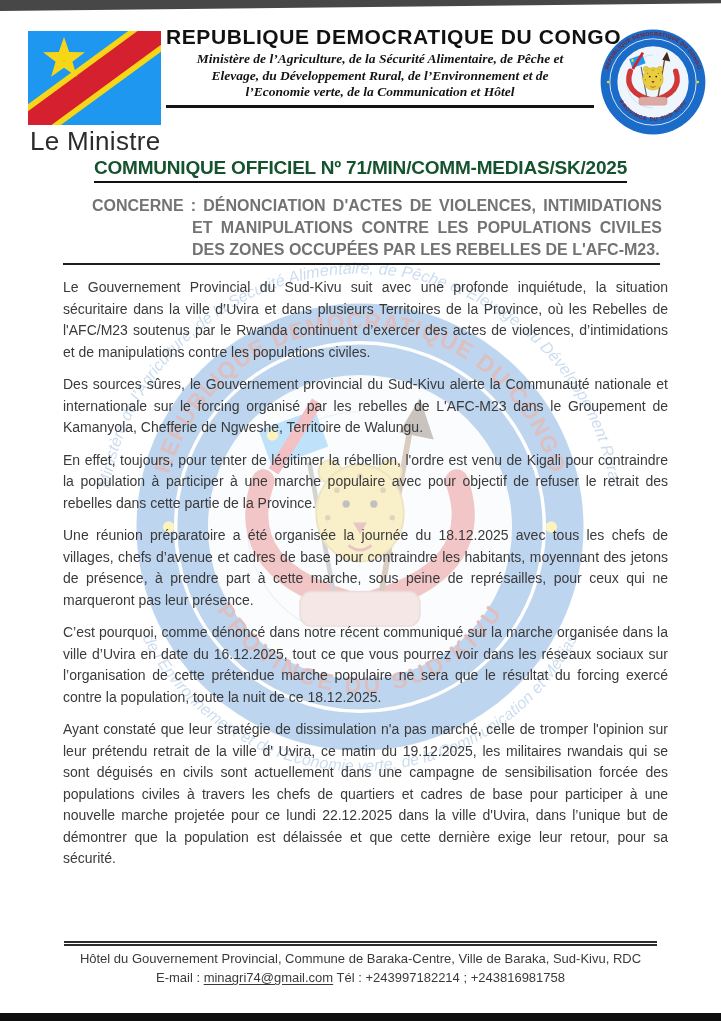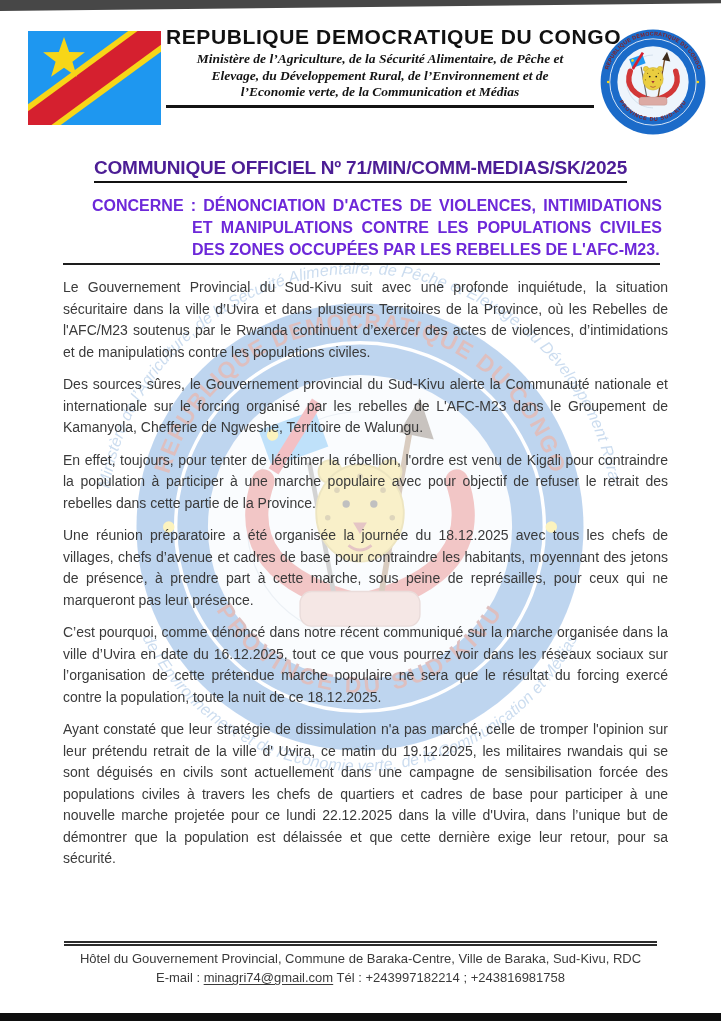--- a/index.html
+++ b/index.html
@@ -50,26 +50,26 @@
   .ministry div{white-space:nowrap;}
   .minister{
     position:absolute;left:30px;top:126px;
     font-size:26px;color:#2b2b2b;letter-spacing:0.3px;
   }
   .title{
     position:absolute;left:0;right:0;top:157px;text-align:center;
   }
   .title span{
     display:inline-block;
-    font-size:19px;font-weight:bold;color:#4c1d95;letter-spacing:-0.2px;
+    font-size:19px;font-weight:bold;color:#14532d;letter-spacing:-0.2px;
     border-bottom:2.5px solid #111;padding-bottom:2px;
   }
   .concerne{
     position:absolute;left:92px;right:59px;top:195px;
-    font-size:16px;font-weight:bold;color:#6d28d9;
+    font-size:16px;font-weight:bold;color:#737373;
     line-height:22px;text-align:justify;
     padding-left:100px;text-indent:-100px;
     margin:0;
   }
   .rule{
     position:absolute;left:63px;right:61px;top:263px;
     border-top:2.5px solid #1d1d1d;
   }
   
   .body{
@@ -164,24 +164,25 @@
 
   <svg class="seal" viewBox="0 0 200 200">
     <use href="#seal-symbol"></use>
   </svg>
 
   <div class="head-text">
     <div class="country">REPUBLIQUE DEMOCRATIQUE DU CONGO</div>
     <div class="ministry">
       <div>Ministère de l’Agriculture, de la Sécurité Alimentaire, de Pêche et</div>
       <div>Elevage, du Développement Rural, de l’Environnement  et de</div>
-      <div>l’Economie verte, de la Communication et Médias</div>
+      <div>l’Economie verte, de la Communication et Hôtel</div>
     </div>
   </div>
 
+  <div class="minister">Le Ministre</div>
 
   <div class="title">
     <span>COMMUNIQUE OFFICIEL Nº 71/MIN/COMM-MEDIAS/SK/2025</span>
   </div>
 
   <p class="concerne"><span>CONCERNE :</span> <span>DÉNONCIATION D'ACTES DE VIOLENCES, INTIMIDATIONS ET MANIPULATIONS CONTRE LES POPULATIONS CIVILES DES ZONES OCCUPÉES PAR LES REBELLES DE L'AFC-M23.</span></p>
 
   <div class="rule"></div>
 
   <div class="body">

